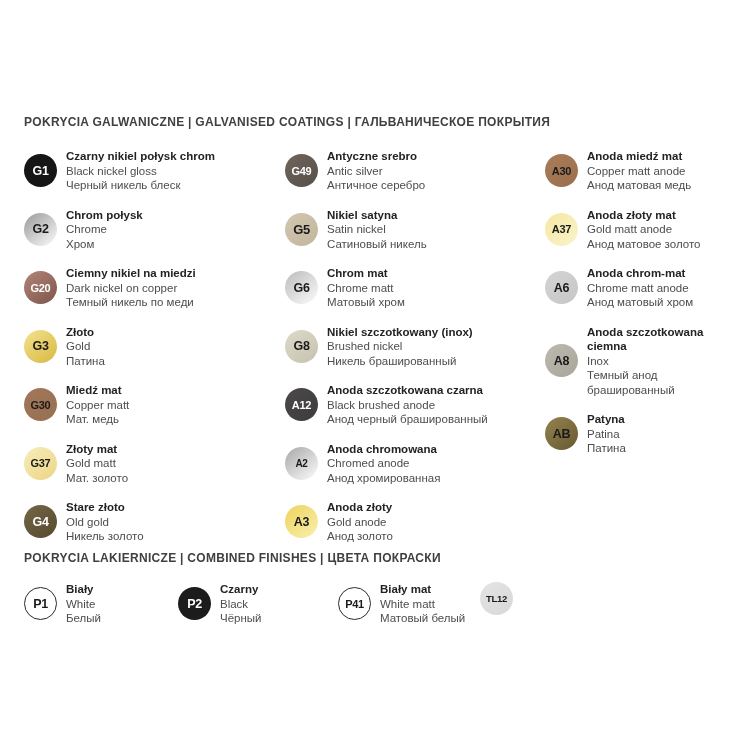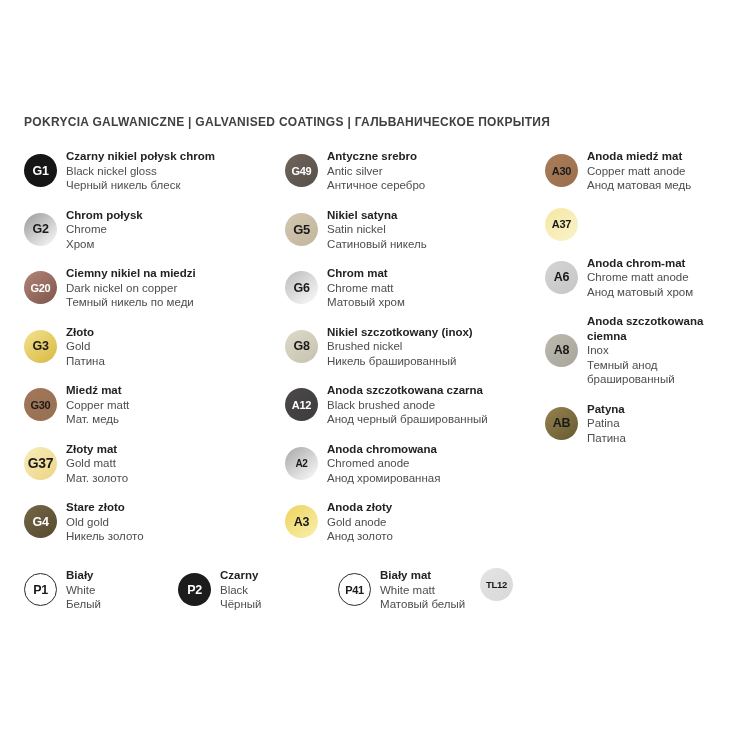--- a/index.html
+++ b/index.html
@@ -81,21 +81,21 @@
   <div class="item">
     <span class="badge" style="background: linear-gradient(140deg, rgb(163, 119, 92), rgb(150, 112, 79)); color: rgb(26, 26, 26); font-size: 11px;">G30</span>
     <div class="labels">
       <div class="l1">Miedź mat</div>
       <div class="l2">Copper matt</div>
       <div class="l3">Мат. медь</div>
     </div>
   </div>
 
   <div class="item">
-    <span class="badge" style="background: linear-gradient(140deg, rgb(247, 238, 186), rgb(236, 212, 132)); color: rgb(26, 26, 26); font-size: 14px;">G37</span>
+    <span class="badge" style="background: linear-gradient(140deg, rgb(247, 238, 186), rgb(236, 212, 132)); color: rgb(26, 26, 26); font-size: 11px;">G37</span>
     <div class="labels">
       <div class="l1">Złoty mat</div>
       <div class="l2">Gold matt</div>
       <div class="l3">Мат. золото</div>
     </div>
   </div>
 
   <div class="item">
     <span class="badge" style="background: linear-gradient(140deg, rgb(116, 102, 70), rgb(87, 74, 47)); color: rgb(255, 255, 255); font-size: 12.5px;">G4</span>
     <div class="labels">
@@ -174,20 +174,25 @@
     <span class="badge" style="background: linear-gradient(140deg, rgb(170, 125, 90), rgb(154, 110, 76)); color: rgb(26, 26, 26); font-size: 11px;">A30</span>
     <div class="labels">
       <div class="l1">Anoda miedź mat</div>
       <div class="l2">Copper matt anode</div>
       <div class="l3">Анод матовая медь</div>
     </div>
   </div>
 
   <div class="item">
     <span class="badge" style="background: linear-gradient(140deg, rgb(245, 231, 163), rgb(250, 243, 203)); color: rgb(26, 26, 26); font-size: 11px;">A37</span>
+    <div class="labels">
+      <div class="l1">Anoda złoty mat</div>
+      <div class="l2">Gold matt anode</div>
+      <div class="l3">Анод матовое золото</div>
+    </div>
   </div>
 
   <div class="item">
     <span class="badge" style="background: linear-gradient(140deg, rgb(212, 212, 212), rgb(198, 198, 198)); color: rgb(26, 26, 26); font-size: 12.5px;">A6</span>
     <div class="labels">
       <div class="l1">Anoda chrom-mat</div>
       <div class="l2">Chrome matt anode</div>
       <div class="l3">Анод матовый хром</div>
     </div>
   </div>
@@ -207,20 +212,21 @@
       <div class="l1">Patyna</div>
       <div class="l2">Patina</div>
       <div class="l3">Патина</div>
     </div>
   </div>
 </div>
   </div>
 </div>
 
 <div class="section section-lacq">
+  <h2 class="section-title">POKRYCIA LAKIERNICZE | COMBINED FINISHES | ЦВЕТА ПОКРАСКИ</h2>
   <div class="finish-row">
       <div class="slot">
   <div class="item">
     <span class="badge" style="background: rgb(255, 255, 255); color: rgb(26, 26, 26); border: 1.5px solid rgb(43, 43, 43); font-size: 12.5px;">P1</span>
     <div class="labels">
       <div class="l1">Biały</div>
       <div class="l2">White</div>
       <div class="l3">Белый</div>
     </div>
   </div>

